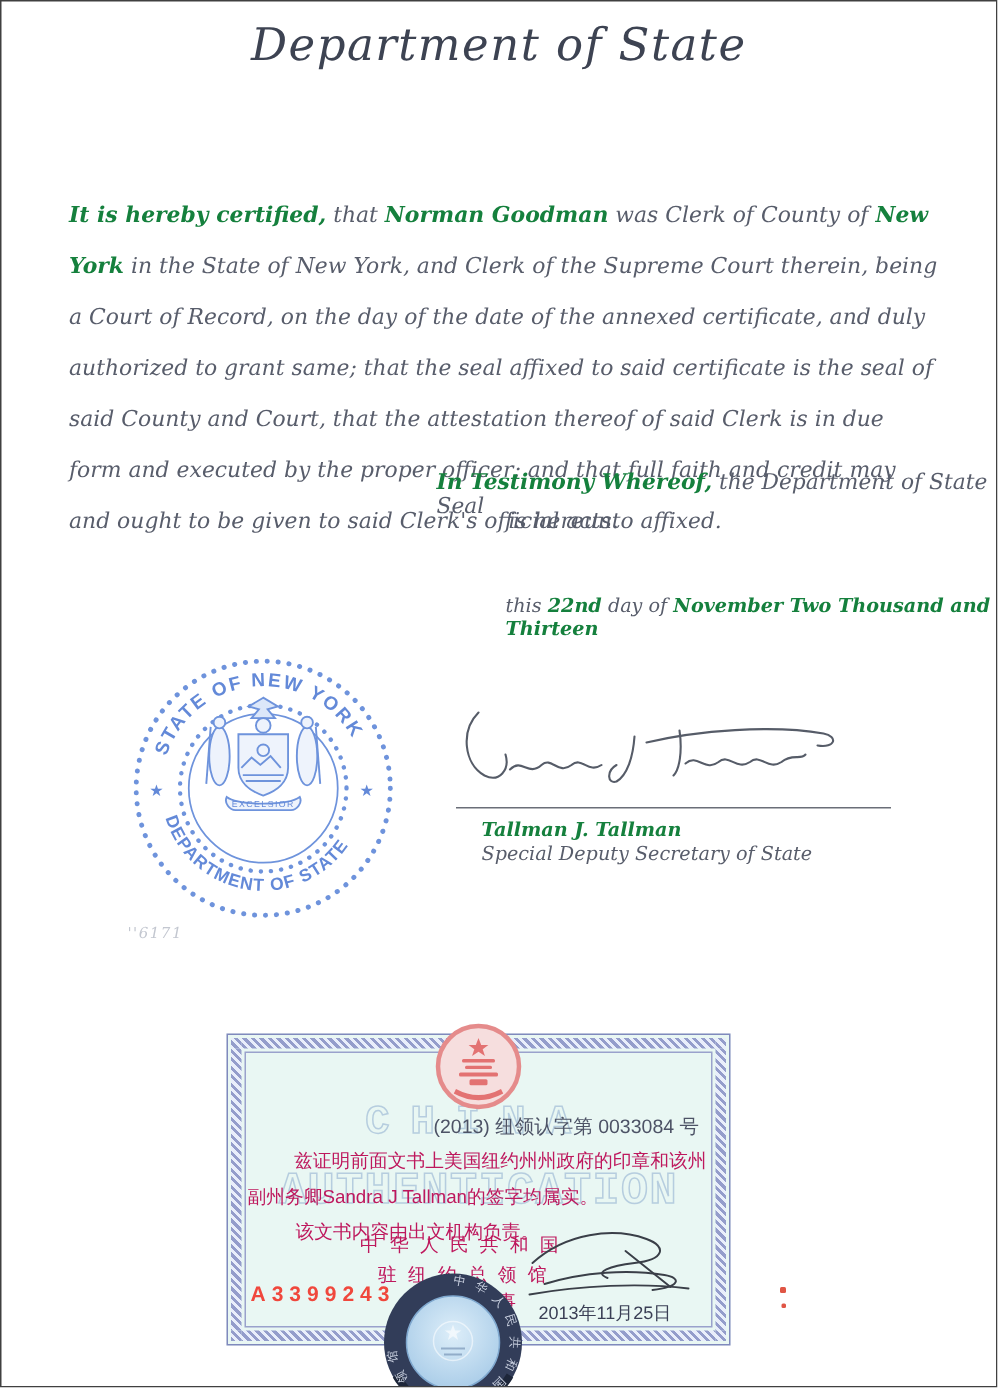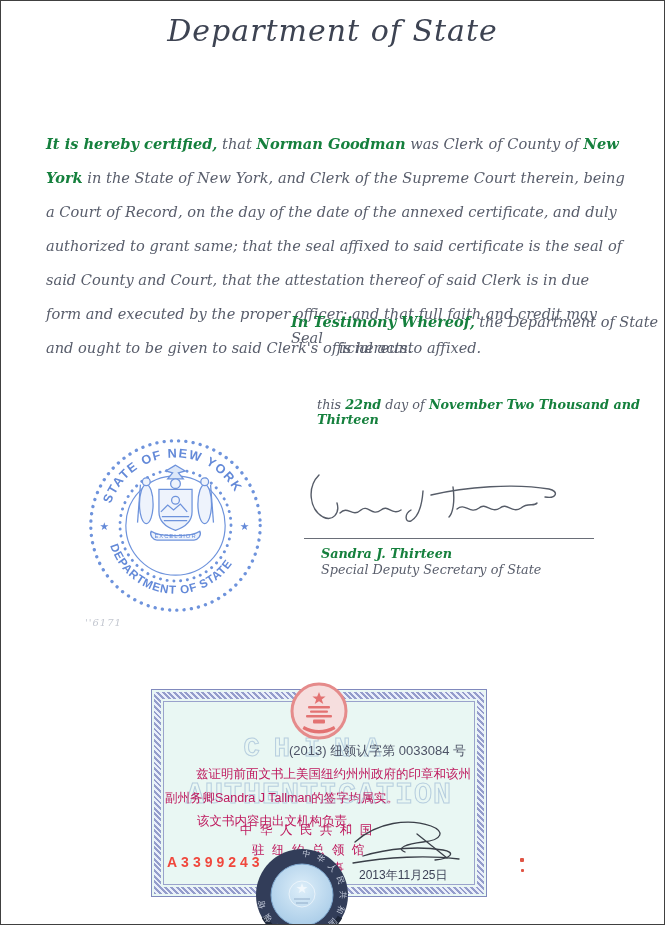--- a/index.html
+++ b/index.html
@@ -14,21 +14,21 @@
   .title{
     top:12px;left:0;width:100%;text-align:center;
     font-size:30px;font-style:italic;color:#3d4352;letter-spacing:1px;
   }
   .cert-par{
     left:45px;top:126px;width:580px;font-size:14.6px;line-height:34px;
   }
   .testimony1{left:290px;top:312px;font-size:14.5px;}
   .testimony2{left:338px;top:339px;font-size:14.5px;}
   .witness{left:308px;top:367px;font-size:14.5px;}
-  .dateline{left:316px;top:396px;font-size:12.8px;}
+  .dateline{left:336px;top:396px;font-size:12.8px;}
   .sig-rule{left:303px;top:537px;width:290px;border-top:1.5px solid #6a6e78;height:0;}
   .officer-name{left:320px;top:545px;font-size:12.8px;}
   .officer-title{left:320px;top:561px;font-size:12.8px;}
   .faint-note{left:84px;top:616px;font-size:10px;color:#c3c7d0;font-style:italic;letter-spacing:1px;}
 
   
   .sticker{
     left:150px;top:688px;width:334px;height:206px;
     background:#e9f7f3;border:1px solid #8089bd;
   }
@@ -112,21 +112,21 @@
     <g stroke="#565c68" stroke-width="1.4" fill="none" stroke-linecap="round">
       <path d="M 16 12 C 4 24 6 46 20 54 C 30 59 37 50 34 40"></path>
       <path d="M 37 50 C 45 42 49 55 58 47 C 65 41 69 54 78 47 C 85 41 89 53 98 47"></path>
       <path d="M 120 28 C 119 42 115 54 108 58 C 102 60 101 51 108 47"></path>
       <path d="M 150 24 C 152 38 150 50 146 54"></path>
       <path d="M 154 46 C 162 39 167 52 176 45 C 183 39 188 51 197 45 C 204 39 209 51 218 45 C 225 39 231 44 234 40"></path>
       <path d="M 128 32 C 162 24 212 20 246 26 C 256 28 254 36 242 34"></path>
     </g>
   </svg>
   <div class="abs sig-rule"></div>
-  <div class="abs officer-name it b">Sandra J. Thirteen</div>
+  <div class="abs officer-name it b">Tallman J. Tallman</div>
   <div class="abs officer-title it">Special Deputy Secretary of State</div>
 
   <div class="abs faint-note">''6171</div>
 
   <div class="abs sticker">
     <div class="sticker-band"></div>
     <div class="sticker-innerline"></div>
 
     <div class="abs wm wm1">CHINA</div>
     <div class="abs wm wm2">AUTHENTICATION</div>

